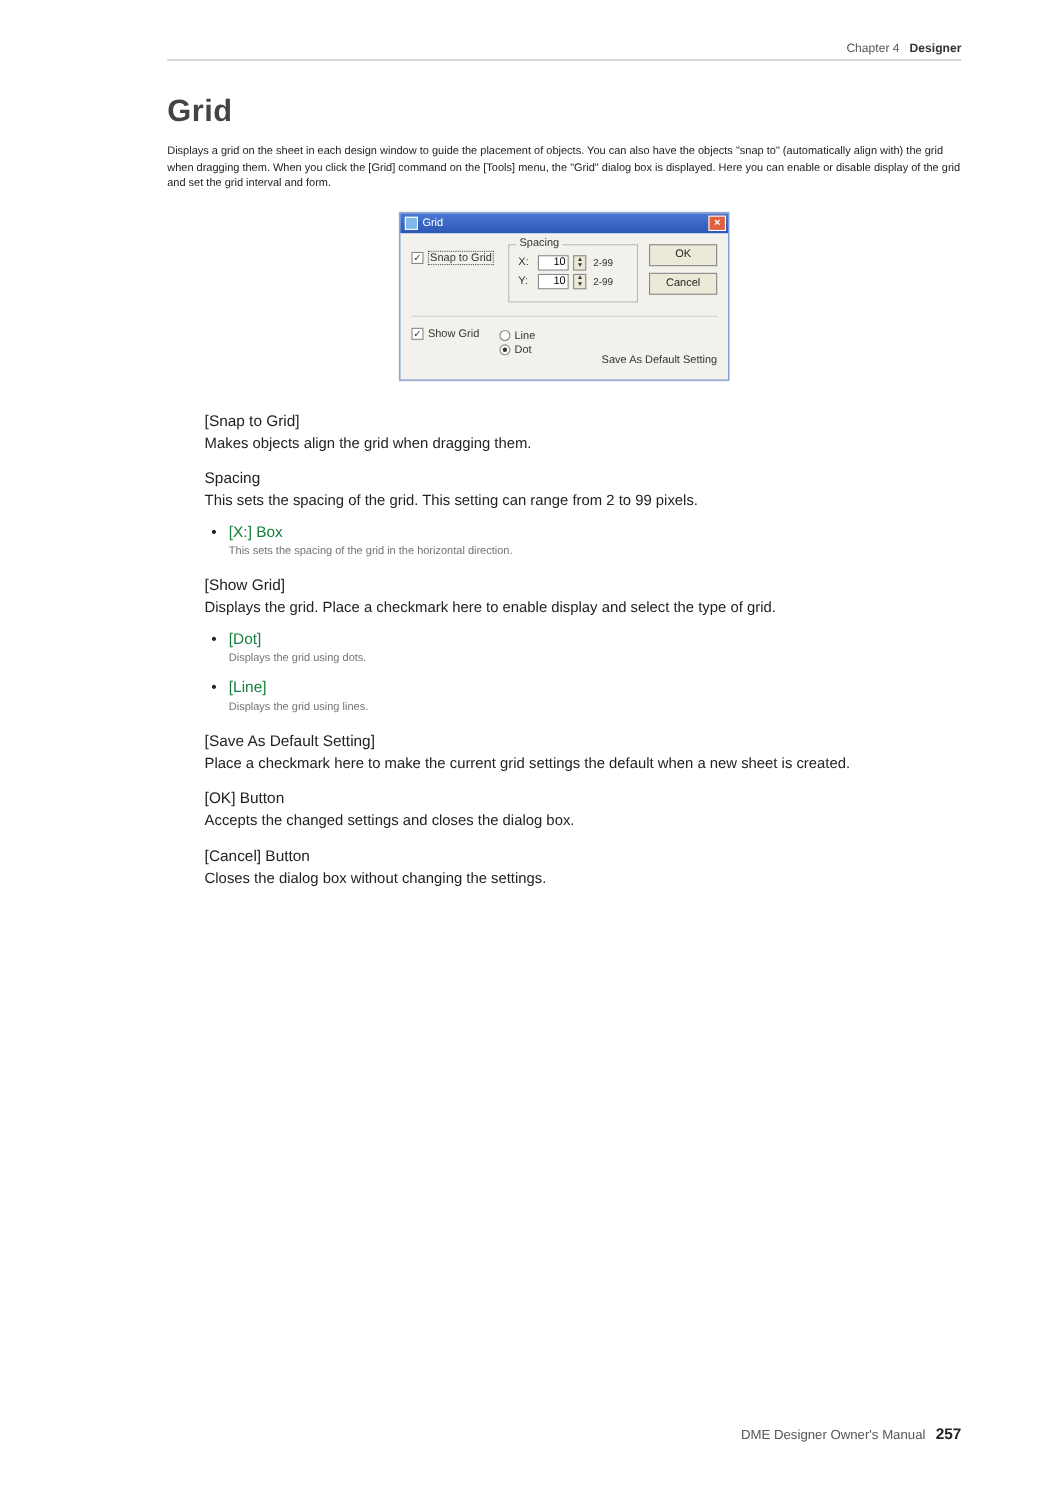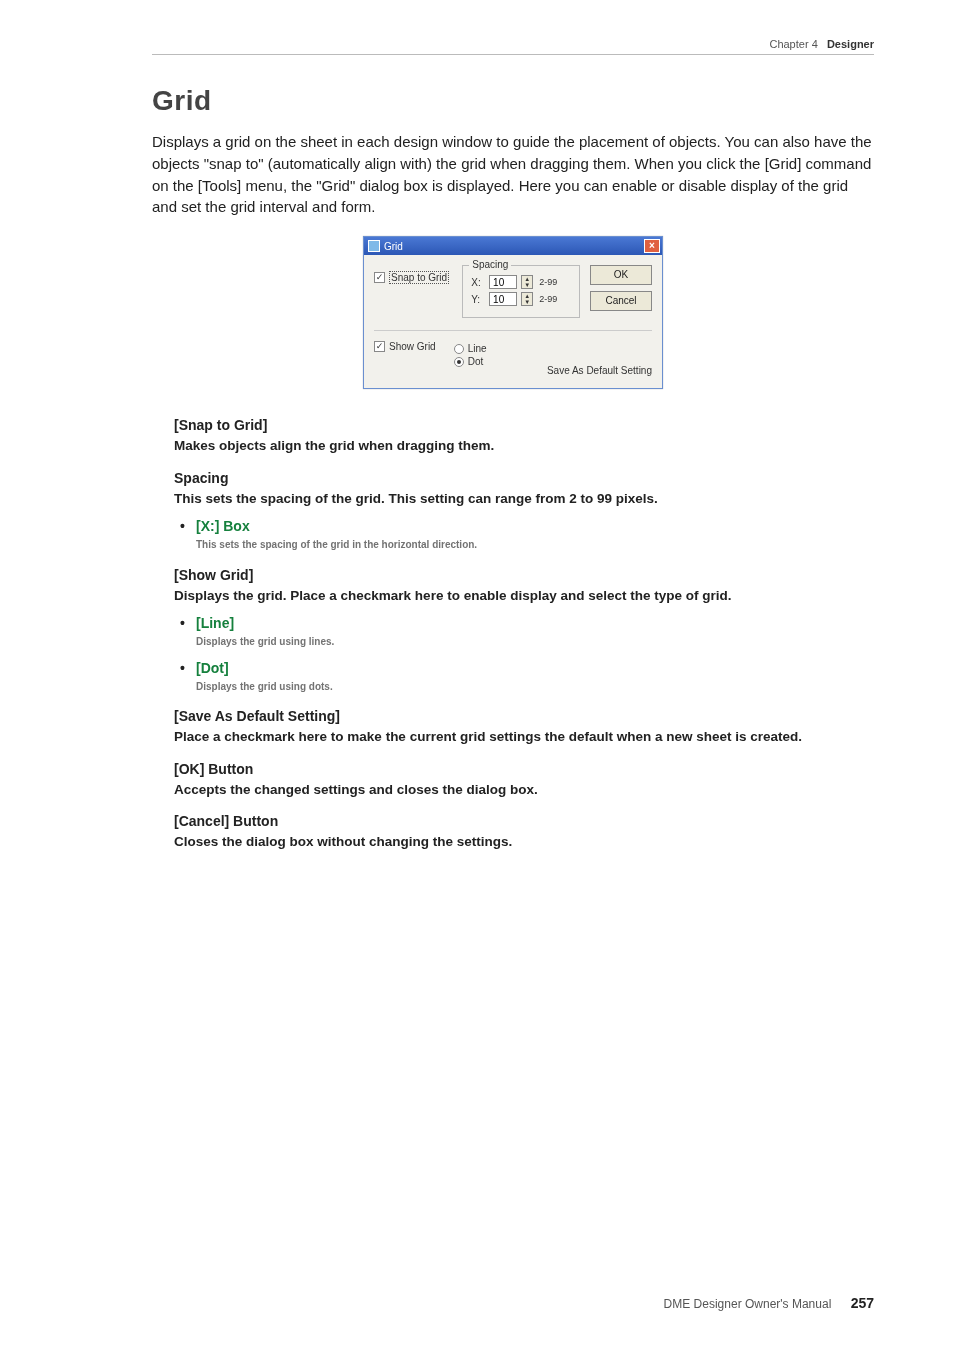--- a/index.html
+++ b/index.html
@@ -29,21 +29,21 @@
   }
   h1.title {
     font-size: 28px;
     font-weight: 900;
     color: #444;
     letter-spacing: 0.5px;
     margin-bottom: 14px;
     font-family: Arial Black, Arial, sans-serif;
   }
   p.intro {
-    font-size: 15px;
+    font-size: 10px;
     line-height: 1.45;
     color: #222;
     margin-bottom: 18px;
   }
   .dialog-wrap {
     display: flex;
     justify-content: center;
     margin: 12px 0 28px 0;
   }
   
@@ -104,21 +104,21 @@
     width: 120px;
   }
   .spacing-group .legend {
     position: absolute; top: -7px; left: 6px; background: #f2f1ec;
     padding: 0 3px; font-size: 10px; color: #333;
   }
   .sp-row { display: flex; align-items: center; gap: 4px; margin: 3px 0; font-size: 10px; color: #333;}
   .sp-row .lbl { width: 14px; }
   .sp-row input {
     width: 28px; height: 14px; font-size: 10px; border: 1px solid #888; text-align: right;
-    padding-right: 12px; background: #fff;
+    padding-right: 2px; background: #fff;
   }
   .sp-row .spin {
     width: 12px; height: 14px; border: 1px solid #888; background: #ece9d8;
     display: flex; flex-direction: column; justify-content: space-between;
     font-size: 6px; line-height: 6px; text-align: center; color: #333;
   }
   .sp-row .range { font-size: 9px; color: #333; margin-left: 2px;}
   .btn-col { display: flex; flex-direction: column; gap: 6px; margin-left: auto; }
   .dlg-btn {
     width: 62px; height: 20px; border: 1px solid #888; background: #ece9d8;
@@ -128,38 +128,38 @@
   .dlg-bot { display: flex; align-items: flex-start; gap: 18px; }
   .radio-col { font-size: 10px; color: #333; }
   .radio-col .r { display: flex; align-items: center; gap: 4px; margin: 2px 0;}
   .radio-col .rcir {
     width: 10px; height: 10px; border: 1px solid #888; border-radius: 50%; background:#fff;
     display:inline-flex; align-items:center; justify-content:center;
   }
   .radio-col .rcir.sel::after { content:''; width:4px; height:4px; background:#333; border-radius:50%;}
   .save-def { margin-left: auto; display:flex; align-items:center; gap:4px; font-size:10px; color:#333;margin-top:24px;}
   
-  .section { margin: 14px 0 10px 22px; font-weight: bold; }
+  .section { margin: 14px 0 10px 34px; }
   .sec-h { font-size: 14px; color: #222; margin-bottom: 3px; }
   .sec-p { font-size: 13.5px; color: #222; line-height: 1.45; }
   ul.bul { list-style: none; margin: 10px 0 4px 0; padding-left: 22px; }
   ul.bul li { margin-bottom: 10px; }
   ul.bul li .bt { font-size: 14px; color: #15803d; display:block; position: relative;}
   ul.bul li .bt::before {
     content: '•'; position: absolute; left: -16px; top: 0; font-size: 14px; color:#222;
   }
   ul.bul li .bd { font-size: 10px; color: #737373; line-height: 1.45; }
   .footer {
     position: absolute;
     bottom: 40px;
     right: 80px;
     font-size: 12px;
     color: #555;
   }
-  .footer .pn { font-weight: bold; color: #222; margin-left: 16px; font-size: 14px;}
+  .footer .pn { font-weight: bold; color: #222; margin-left: 6px; font-size: 14px;}
 </style>
 </head>
 <body>
 
 <div class="page">
   <div class="header-line">
     <span class="chap">Chapter 4</span>
     &nbsp;
     <span class="bold">Designer</span>
   </div>
@@ -250,26 +250,26 @@
         <span class="bd">This sets the spacing of the grid in the horizontal direction.</span>
       </li>
     </ul>
   </div>
 
   <div class="section">
     <div class="sec-h">[Show Grid]</div>
     <div class="sec-p">Displays the grid. Place a checkmark here to enable display and select the type of grid.</div>
     <ul class="bul">
       <li>
+        <span class="bt">[Dot]</span>
+        <span class="bd">Displays the grid using dots.</span>
+      </li>
+      <li>
         <span class="bt">[Line]</span>
         <span class="bd">Displays the grid using lines.</span>
-      </li>
-      <li>
-        <span class="bt">[Dot]</span>
-        <span class="bd">Displays the grid using dots.</span>
       </li>
     </ul>
   </div>
 
   <div class="section">
     <div class="sec-h">[Save As Default Setting]</div>
     <div class="sec-p">Place a checkmark here to make the current grid settings the default when a new sheet is created.</div>
   </div>
 
   <div class="section">

